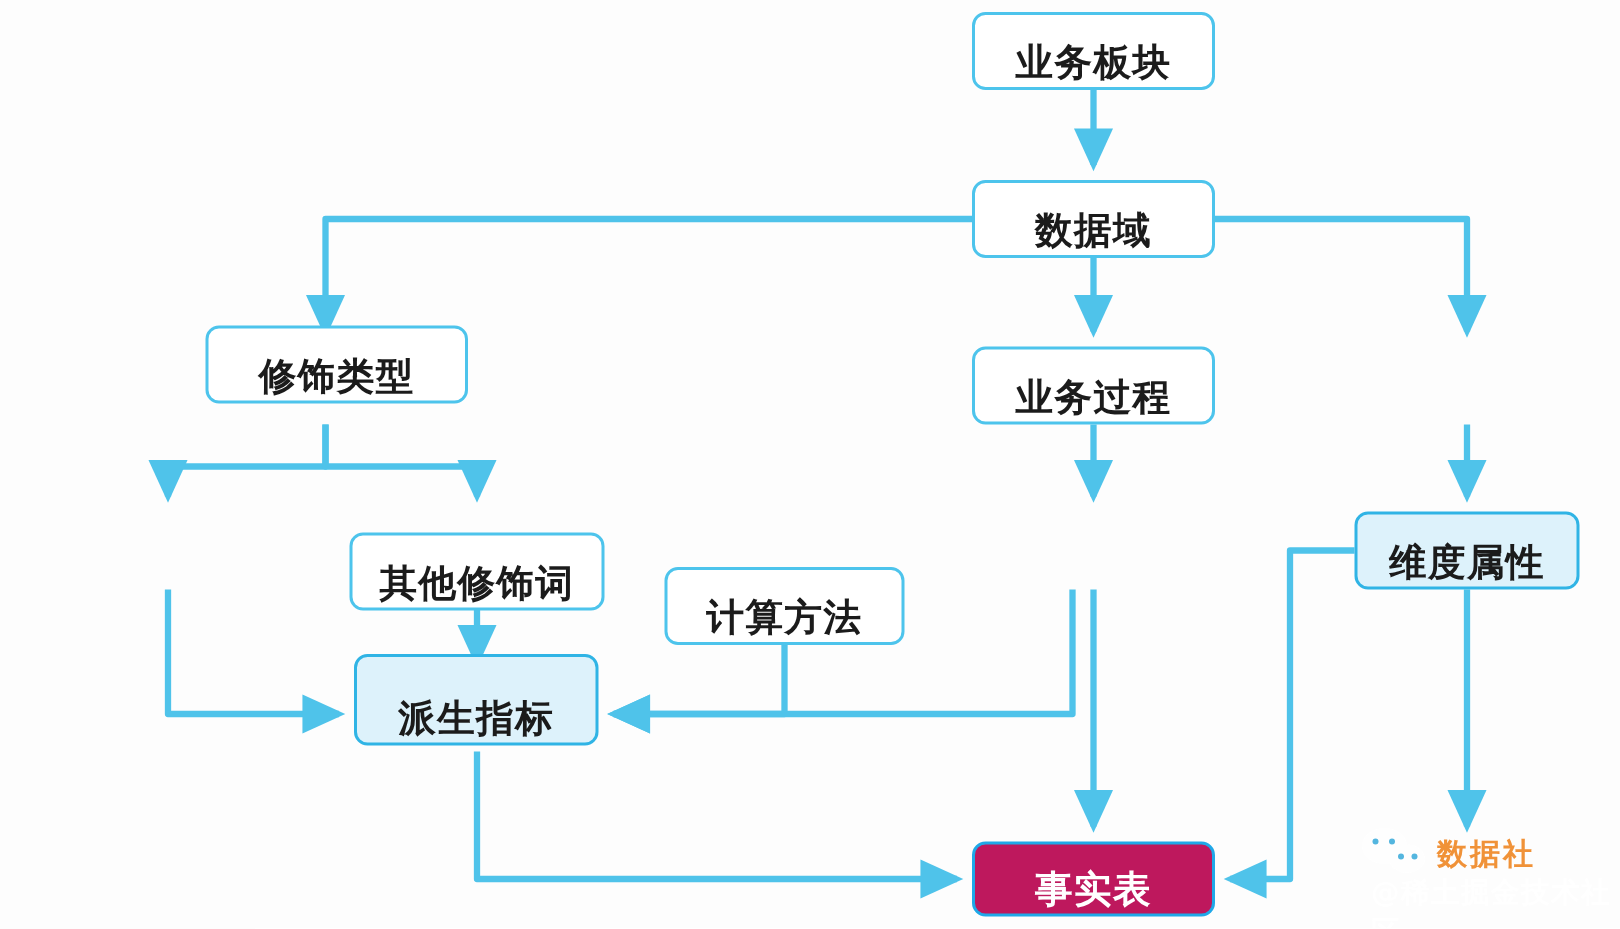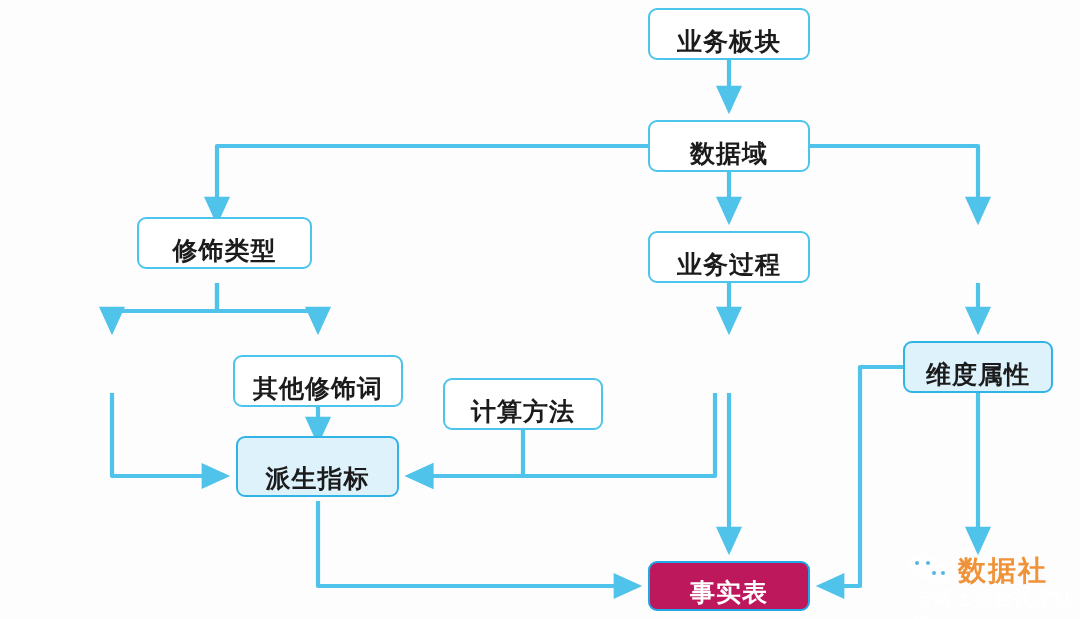--- a/index.html
+++ b/index.html
@@ -82,21 +82,21 @@
     width: 24px; height: 19px;
     left: 18px; top: 11px;
   }
   .wm-dot {
     position: absolute;
     width: 4px; height: 4px;
     background: #46b0dd;
     border-radius: 50%;
   }
   .wm-title {
-    font-size: 28px;
+    font-size: 20px;
     font-weight: 700;
     color: #f08a2a;
     letter-spacing: 2px;
     opacity: .93;
   }
   .wm-sub {
     font-size: 19px;
     font-weight: 700;
     color: rgba(255,255,255,.88);
     letter-spacing: 1px;

